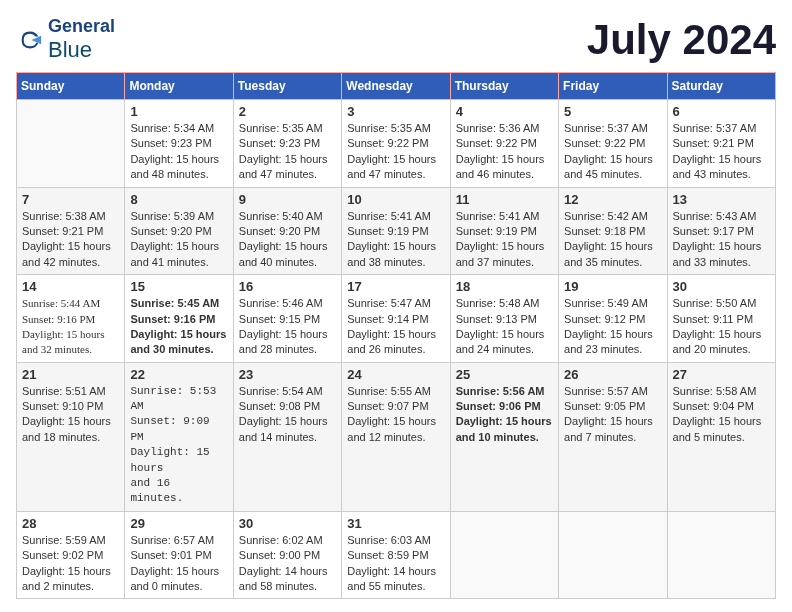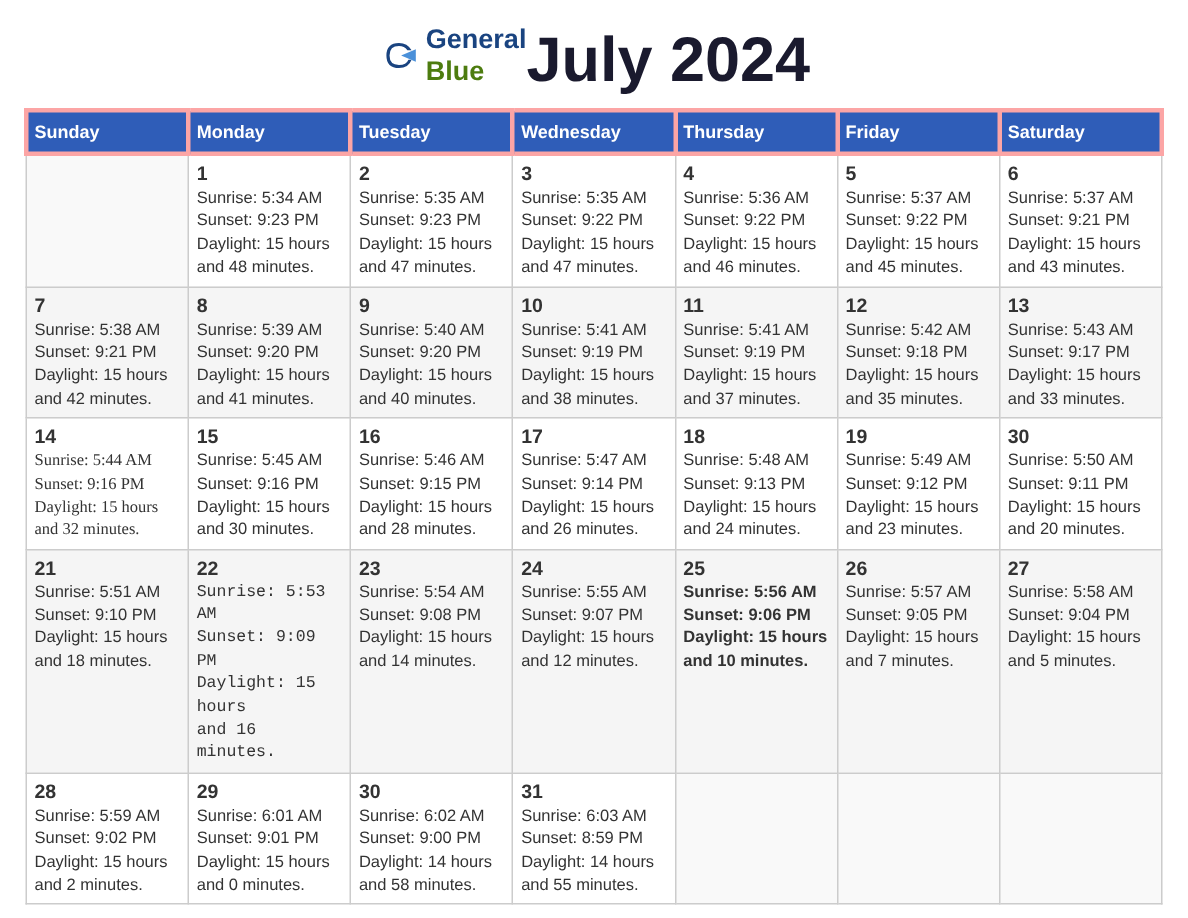--- a/index.html
+++ b/index.html
@@ -5,21 +5,21 @@
     * { box-sizing: border-box; margin: 0; padding: 0; }
     body {
       font-family: Arial, sans-serif;
       background: #fff;
       width: 792px;
       min-height: 612px;
       padding: 16px;
     }
     .header-section {
       display: flex;
-      justify-content: center;
+      justify-content: space-between;
       align-items: flex-start;
       margin-bottom: 8px;
     }
     .logo {
       display: flex;
       align-items: center;
     }
     .logo-icon {
       width: 28px;
       height: 28px;
@@ -41,21 +41,21 @@
       width: 100%;
       border-collapse: collapse;
       font-size: 11px;
     }
     thead tr th {
       background-color: #2f5db8;
       color: #fff;
       padding: 6px 4px;
       text-align: left;
       font-size: 12px;
-      border: 3px solid #fca5a5;
+      border: 1px solid #fca5a5;
     }
     tbody tr td {
       border: 1px solid #ccc;
       vertical-align: top;
       padding: 4px 5px;
       height: 80px;
       color: #333;
       width: calc(100% / 7);
     }
     .day-number {
@@ -76,21 +76,21 @@
 
 <div class="header-section">
   <div class="logo">
     <svg class="logo-icon" viewBox="0 0 40 40">
       <rect x="0" y="0" width="40" height="40" fill="white"></rect>
       <path d="M8 20 Q8 8 20 8 Q28 8 32 15 L28 15 Q25 11 20 11 Q11 11 11 20 Q11 29 20 29 Q27 29 29 24 L32 24 Q29 32 20 32 Q8 32 8 20Z" fill="#1a4480"></path>
       <path d="M22 20 L36 14 L36 26Z" fill="#4a90d9"></path>
     </svg>
     <div>
       <div style="font-size:18px;font-weight:bold;color:#1a4480;">General</div>
-      <div style="font-size:18px;font-weight:bold;color:#4d7c0f;">Blue</div>
+      <div style="font-size:22px;font-weight:normal;color:#0c4a6e;">Blue</div>
     </div>
   </div>
   <div class="title-block">
     <div class="main-title">July 2024</div>
   </div>
 </div>
 
 <table>
   <thead>
     <tr id="weekday-header">
@@ -159,21 +159,21 @@
         <td><span class="day-number">13</span><span style="white-space: pre-line; line-height: 1.4;">Sunrise: 5:43 AM
 Sunset: 9:17 PM
 Daylight: 15 hours
 and 33 minutes.</span></td>
       </tr>
       <tr>
         <td><span class="day-number">14</span><span style="white-space: pre-line; line-height: 1.4; font-family: Liberation Serif, serif;">Sunrise: 5:44 AM
 Sunset: 9:16 PM
 Daylight: 15 hours
 and 32 minutes.</span></td>
-        <td><span class="day-number">15</span><span style="white-space: pre-line; line-height: 1.4;">Sunrise: 5:45 AM
+        <td><span class="day-number">15</span><span style="white-space: pre-line; line-height: 1.4; font-weight: bold;">Sunrise: 5:45 AM
 Sunset: 9:16 PM
 Daylight: 15 hours
 and 30 minutes.</span></td>
         <td><span class="day-number">16</span><span style="white-space: pre-line; line-height: 1.4;">Sunrise: 5:46 AM
 Sunset: 9:15 PM
 Daylight: 15 hours
 and 28 minutes.</span></td>
         <td><span class="day-number">17</span><span style="white-space: pre-line; line-height: 1.4;">Sunrise: 5:47 AM
 Sunset: 9:14 PM
 Daylight: 15 hours
@@ -219,21 +219,21 @@
         <td><span class="day-number">27</span><span style="white-space: pre-line; line-height: 1.4;">Sunrise: 5:58 AM
 Sunset: 9:04 PM
 Daylight: 15 hours
 and 5 minutes.</span></td>
       </tr>
       <tr>
         <td><span class="day-number">28</span><span style="white-space: pre-line; line-height: 1.4;">Sunrise: 5:59 AM
 Sunset: 9:02 PM
 Daylight: 15 hours
 and 2 minutes.</span></td>
-        <td><span class="day-number">29</span><span style="white-space: pre-line; line-height: 1.4;">Sunrise: 6:01 AM
+        <td><span class="day-number">29</span><span style="white-space: pre-line; line-height: 1.4;">Sunrise: 6:57 AM
 Sunset: 9:01 PM
 Daylight: 15 hours
 and 0 minutes.</span></td>
         <td><span class="day-number">30</span><span style="white-space: pre-line; line-height: 1.4;">Sunrise: 6:02 AM
 Sunset: 9:00 PM
 Daylight: 14 hours
 and 58 minutes.</span></td>
         <td><span class="day-number">31</span><span style="white-space: pre-line; line-height: 1.4;">Sunrise: 6:03 AM
 Sunset: 8:59 PM
 Daylight: 14 hours

